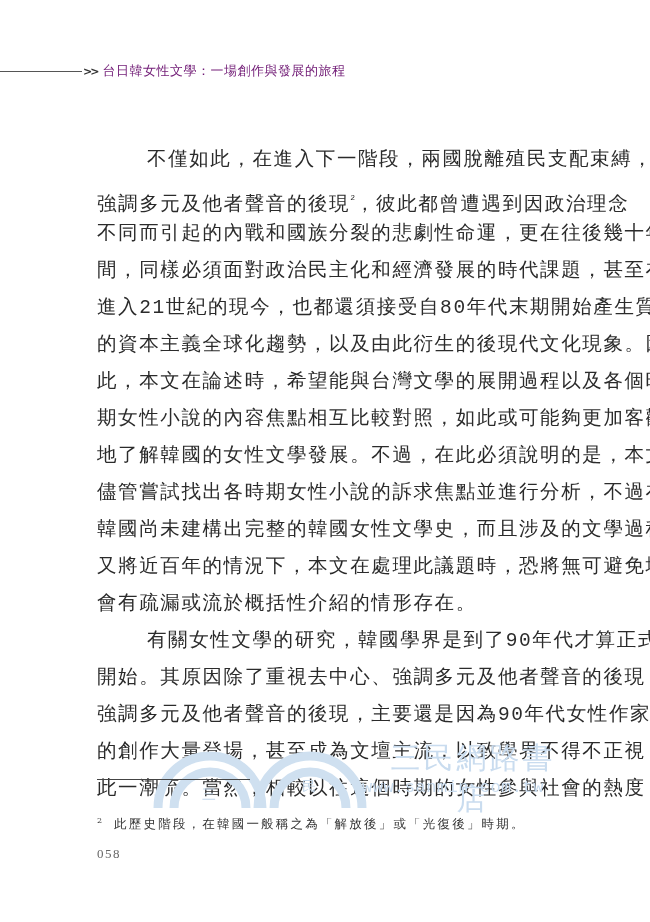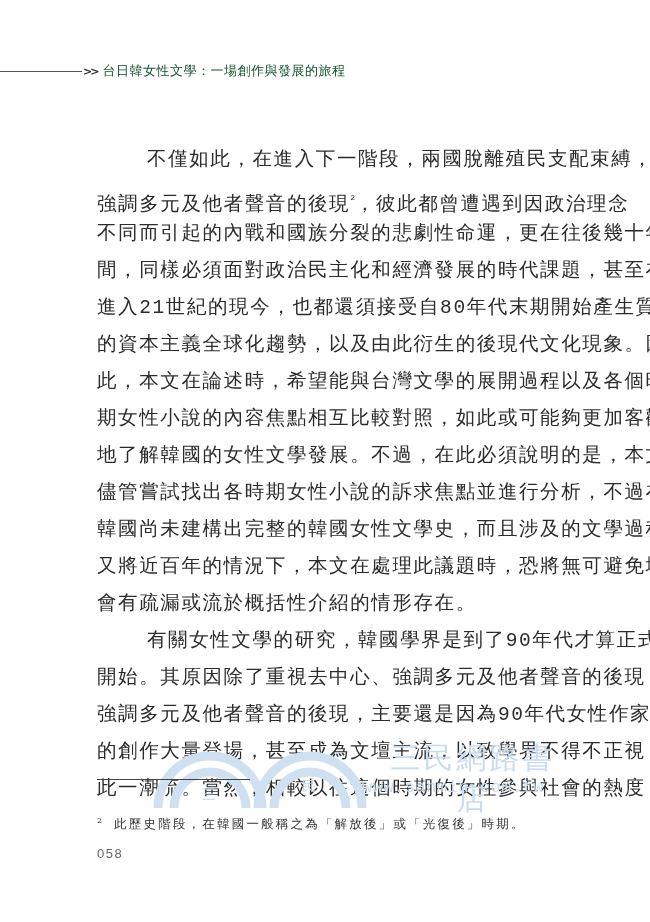--- a/index.html
+++ b/index.html
@@ -14,21 +14,21 @@
     display: flex; align-items: center;
   }
   .header-rule {
     width: 82px; height: 1px; background: #555; margin-right: 1px;
   }
   .header-arrows {
     font-family: "DejaVu Sans", sans-serif; font-weight: bold;
     font-size: 11px; color: #333; letter-spacing: -2px; margin-right: 5px;
   }
   .header-title {
-    font-family: "DejaVu Sans", sans-serif; font-size: 13px; color: #14532d;
+    font-family: "DejaVu Sans", sans-serif; font-size: 13px; color: #701a75;
     letter-spacing: 0.5px;
   }
   .body-text {
     position: absolute; left: 97px; top: 142px; width: 462px; font-family: Liberation Mono, monospace;
   }
   .line {
     font-size: 19.5px; line-height: 37px; height: 37px;
     white-space: nowrap; letter-spacing: 1.6px; color: #2b2b2b;
   }
   .line.indent { padding-left: 50px; }
@@ -58,21 +58,21 @@
   }
   .footnote {
     position: absolute; left: 97px; top: 784px; width: 470px;
     font-size: 12.5px; color: #333; white-space: nowrap; letter-spacing: 2.2px; margin-top: 32px;
   }
   .footnote .fn-num {
     font-size: 8px; vertical-align: 5px; letter-spacing: 0; margin-right: 12px;
   }
   .page-number {
     position: absolute; left: 97px; top: 846px;
-    font-family: Liberation Sans, sans-serif; font-size: 13px; color: #666;
+    font-family: Liberation Serif, serif; font-size: 13px; color: #666;
     letter-spacing: 1.5px;
   }
 </style>
 </head>
 <body>
 
 <div class="header">
   <div class="header-rule"></div>
   <span class="header-arrows">&gt;&gt;</span>
   <span class="header-title">台日韓女性文學：一場創作與發展的旅程</span>

